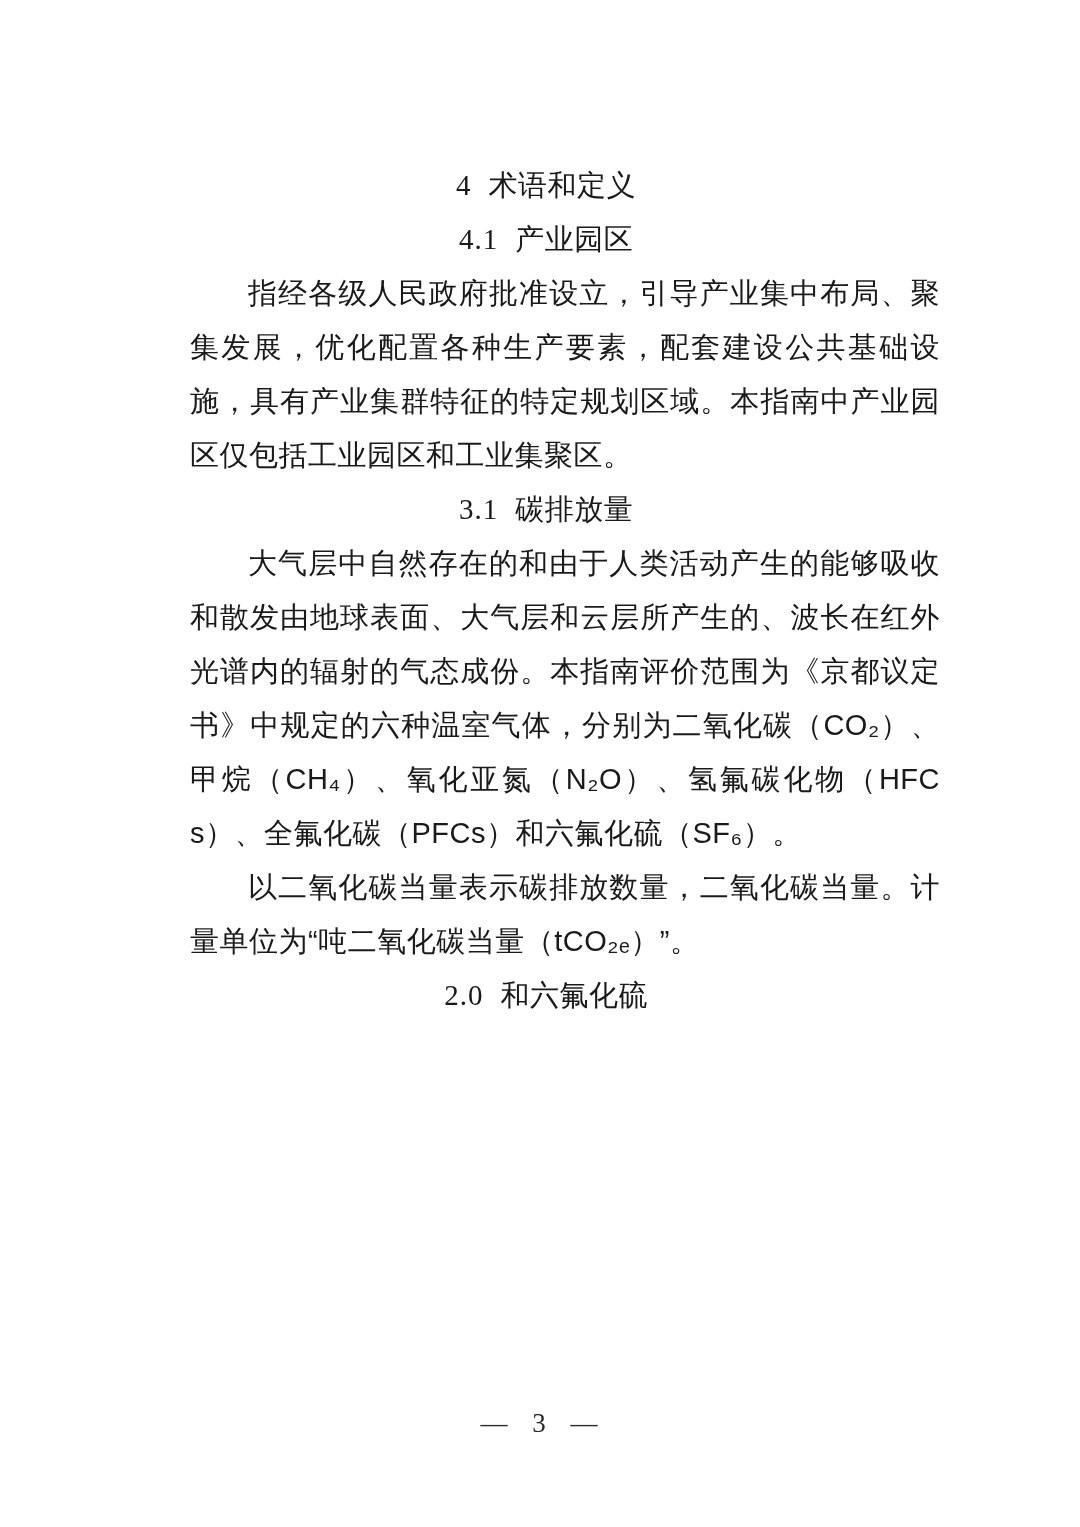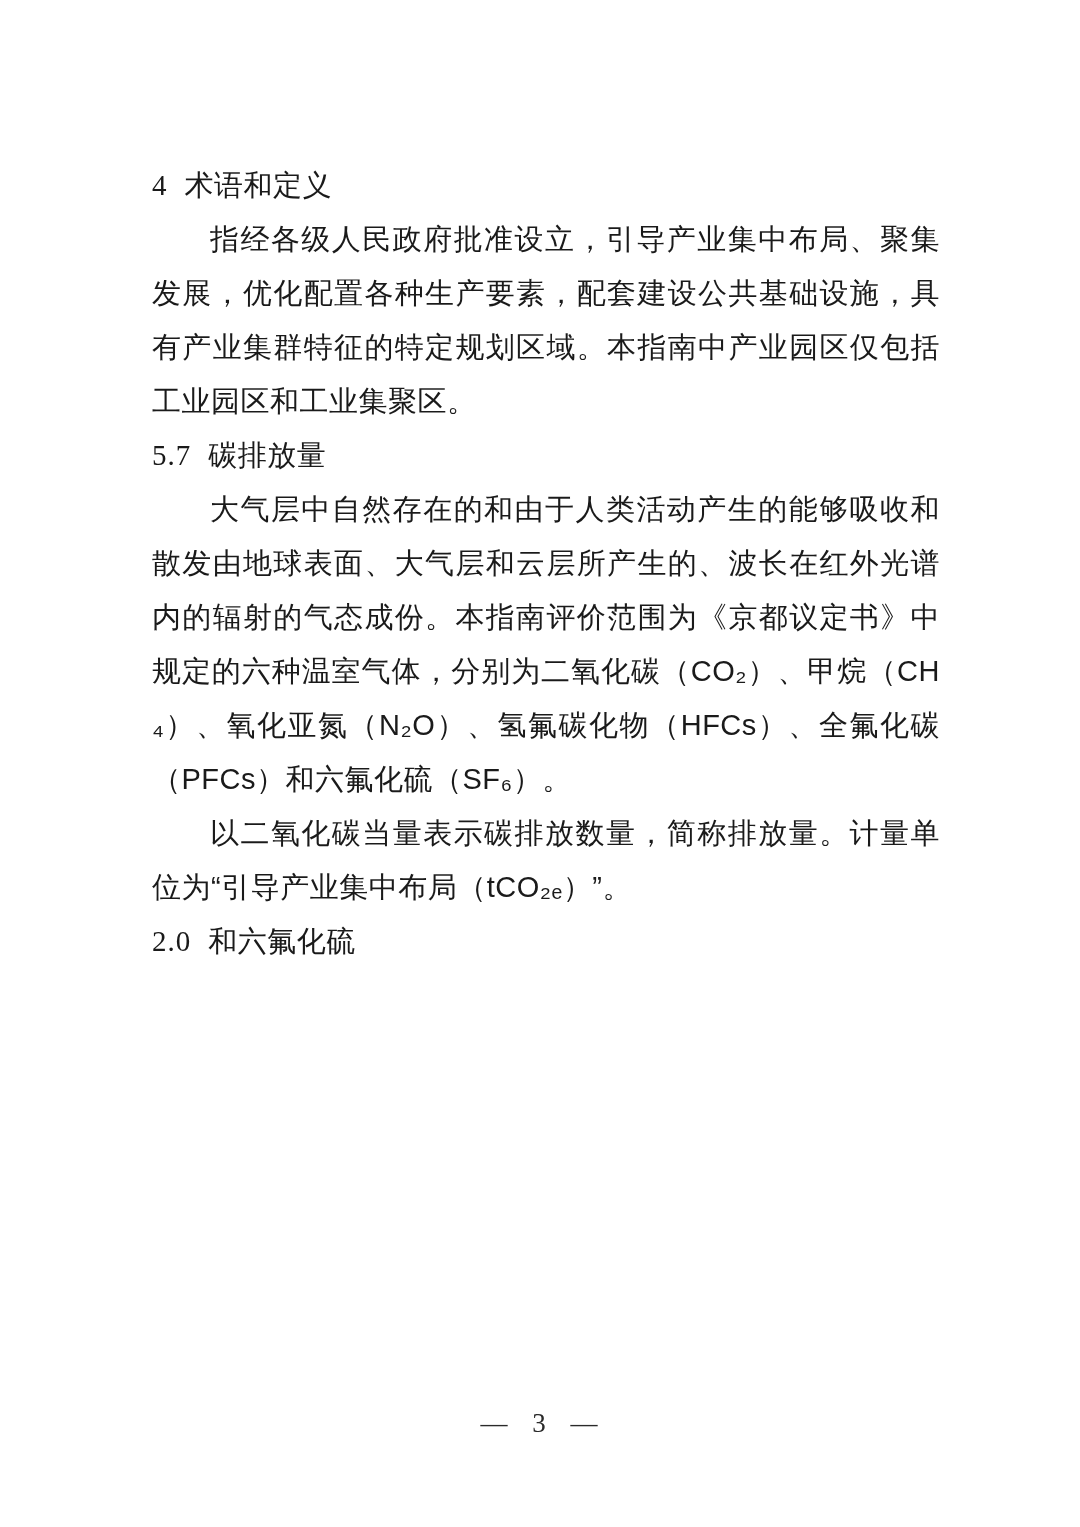--- a/index.html
+++ b/index.html
@@ -28,34 +28,35 @@
   }
   .line {
     font-size: 29px;
     line-height: 54px;
     margin: 0;
     padding: 0;
     font-weight: normal;
     letter-spacing: 0.5px;
   }
   h2.line, h3.line {
-    text-align: left;
+    text-align: center;
     white-space: nowrap;
   }
   .num {
     font-family: "Liberation Serif", serif;
     margin-right: 17px;
     letter-spacing: 1px;
   }
   p.line {
     text-indent: 2em;
     text-align: justify;
     text-justify: inter-character;
     word-break: break-all;
     overflow-wrap: anywhere;
+    margin-left: 38px;
   }
   .footer {
     position: absolute;
     top: 1408px;
     left: 0;
     width: 1080px;
     text-align: center;
   }
   .page-number {
     font-family: "Liberation Serif", serif;
@@ -66,31 +67,32 @@
   }
 </style>
 </head>
 <body>
 
 <div class="page">
   <div class="content">
 
     <h2 class="line"><span class="num">4</span><span>术语和定义</span></h2>
 
+    <h3 class="line"><span class="num">4.1</span><span>产业园区</span></h3>
 
     <p class="line">指经各级人民政府批准设立，引导产业集中布局、聚集发展，优化配置各种生产要素，配套建设公共基础设施，具有产业集群特征的特定规划区域。本指南中产业园区仅包括工业园区和工业集聚区。</p>
 
 
 
-    <h3 class="line"><span class="num">5.7</span><span>碳排放量</span></h3>
+    <h3 class="line"><span class="num">3.1</span><span>碳排放量</span></h3>
 
     <p class="line">大气层中自然存在的和由于人类活动产生的能够吸收和散发由地球表面、大气层和云层所产生的、波长在红外光谱内的辐射的气态成份。本指南评价范围为《京都议定书》中规定的六种温室气体，分别为二氧化碳（CO₂）、甲烷（CH₄）、氧化亚氮（N₂O）、氢氟碳化物（HFCs）、全氟化碳（PFCs）和六氟化硫（SF₆）。</p>
 
 
-    <p class="line">以二氧化碳当量表示碳排放数量，简称排放量。计量单位为“引导产业集中布局（tCO₂ₑ）”。</p>
+    <p class="line">以二氧化碳当量表示碳排放数量，二氧化碳当量。计量单位为“吨二氧化碳当量（tCO₂ₑ）”。</p>
 
     <h3 class="line"><span class="num">2.0</span><span>和六氟化硫</span></h3>
 
 
   </div>
 
   <footer class="footer">
     <span class="page-number">— 3 —</span>
   </footer>
 </div>

